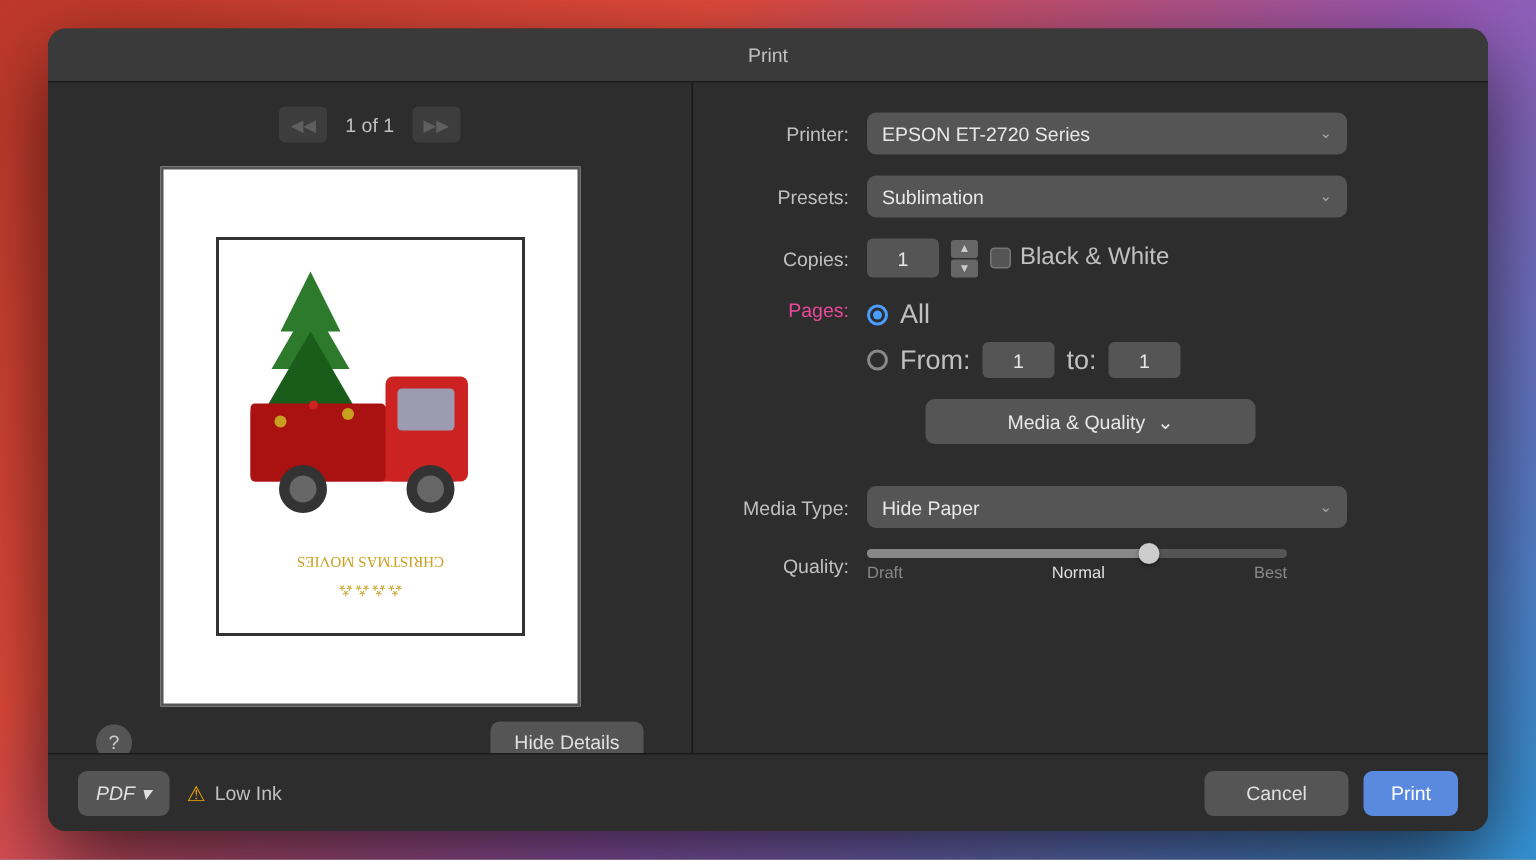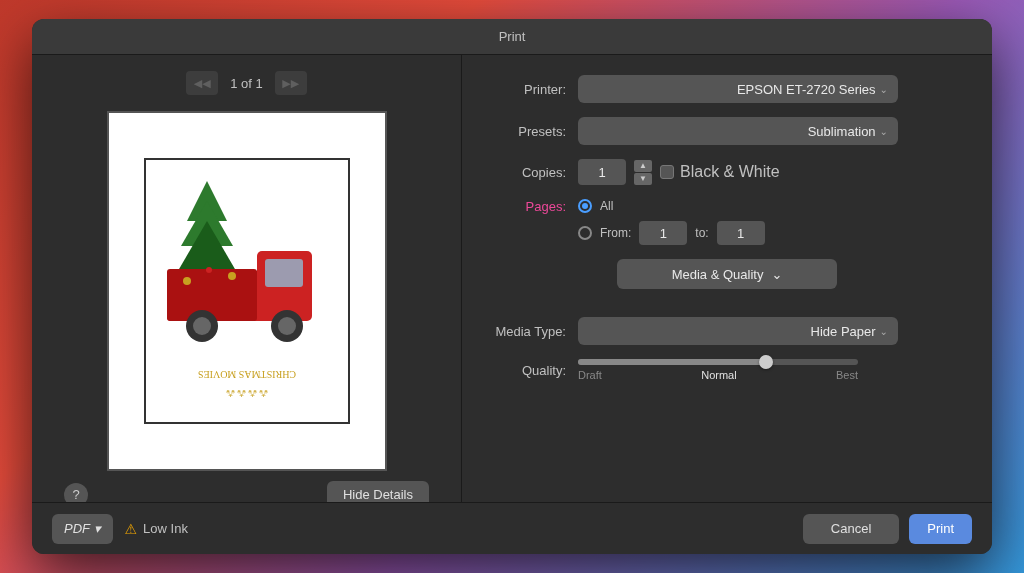--- a/index.html
+++ b/index.html
@@ -182,21 +182,21 @@
       flex: 1;
       background: #555;
       border: none;
       border-radius: 6px;
       color: #e8e8e8;
       font-size: 13px;
       padding: 5px 10px;
       height: 28px;
       display: flex;
       align-items: center;
-      justify-content: flex-end;
+      justify-content: space-between;
       cursor: pointer;
       max-width: 320px;
     }
 
     .dropdown-chevron {
       color: #aaa;
       font-size: 10px;
       margin-left: 4px;
     }
 
@@ -295,21 +295,21 @@
     .radio.selected::after {
       content: '';
       width: 6px;
       height: 6px;
       background: #4a9eff;
       border-radius: 50%;
     }
 
     .radio-label {
       color: #c0c0c0;
-      font-size: 12px;
+      font-size: 18px;
     }
 
     .range-input {
       background: #555;
       border: none;
       border-radius: 4px;
       color: #e8e8e8;
       font-size: 13px;
       padding: 4px 8px;
       width: 48px;

